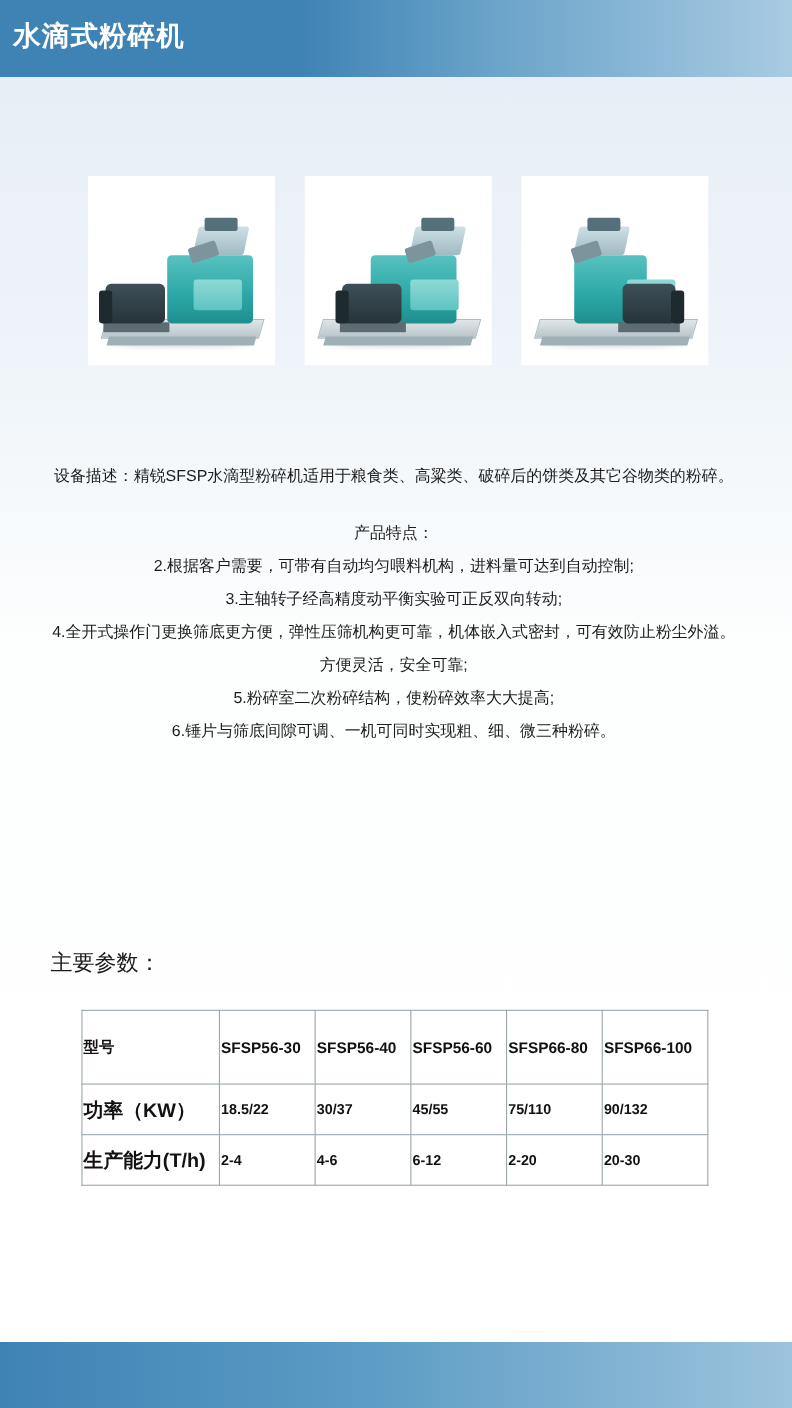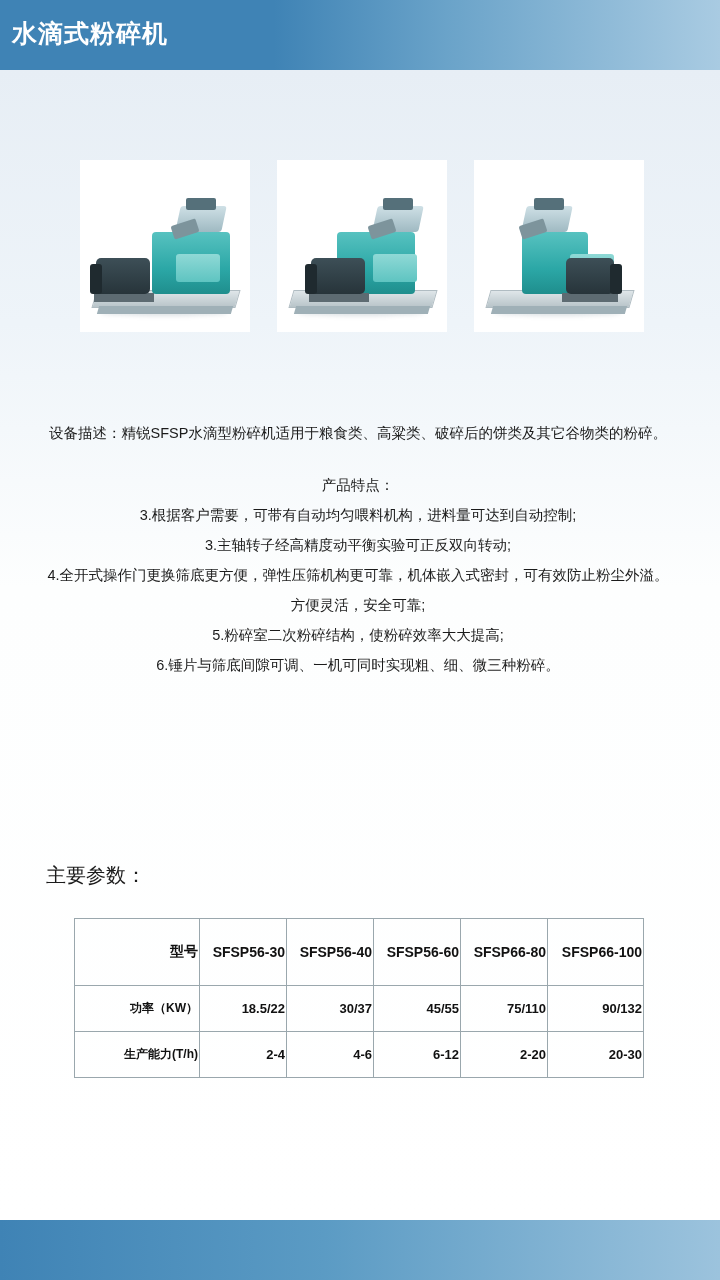--- a/index.html
+++ b/index.html
@@ -194,26 +194,26 @@
     position: absolute;
     left: 74px;
     top: 848px;
     border-collapse: collapse;
     width: 570px;
     font-size: 13px;
     color: #111;
   }
   table.params td, table.params th {
     border: 1px solid #9aa7ad;
-    text-align: right;
+    text-align: left;
     font-weight: bold;
   }
   table.params tr.head td { height: 64px; font-size: 14px; }
   table.params tr.row td { height: 43px; }
-  table.params td.rowhead { width: 122px; font-size: 12px; }
+  table.params td.rowhead { width: 122px; font-size: 18px; }
 
   
   .footer {
     position: absolute;
     left: 0;
     top: 1220px;
     width: 720px;
     height: 60px;
     background: linear-gradient(90deg, #3f83b5 0%, #5b9bc4 45%, #9cc3dd 100%);
   }
@@ -275,21 +275,21 @@
           <div class="m-motor"></div>
           <div class="m-motor-fan"></div>
         </div>
       </div>
     </div>
 
     <div class="text-col">
       <p class="para">设备描述：精锐SFSP水滴型粉碎机适用于粮食类、高粱类、破碎后的饼类及其它谷物类的粉碎。</p>
       <div class="gap"></div>
       <p class="para feature-title">产品特点：</p>
-      <p class="para">3.根据客户需要，可带有自动均匀喂料机构，进料量可达到自动控制;</p>
+      <p class="para">2.根据客户需要，可带有自动均匀喂料机构，进料量可达到自动控制;</p>
       <p class="para">3.主轴转子经高精度动平衡实验可正反双向转动;</p>
       <p class="para">4.全开式操作门更换筛底更方便，弹性压筛机构更可靠，机体嵌入式密封，可有效防止粉尘外溢。方便灵活，安全可靠;</p>
       <p class="para">5.粉碎室二次粉碎结构，使粉碎效率大大提高;</p>
       <p class="para">6.锤片与筛底间隙可调、一机可同时实现粗、细、微三种粉碎。</p>
     </div>
 
     <div class="table-label">主要参数：</div>
 
     <table class="params">
       <tbody>

